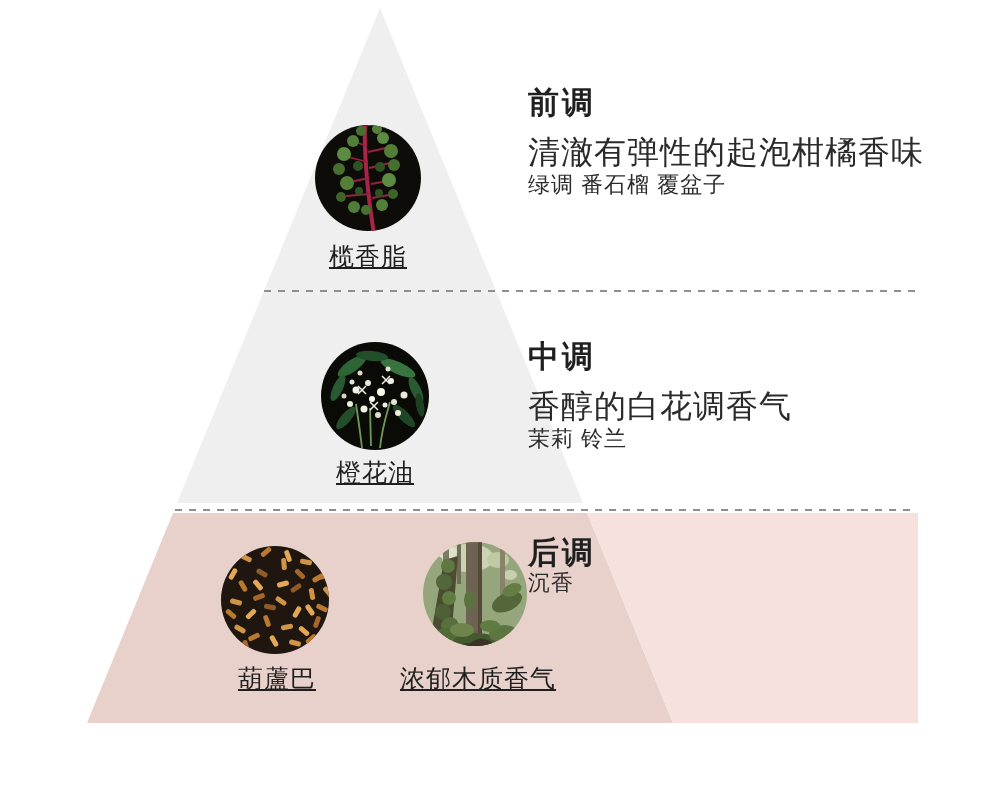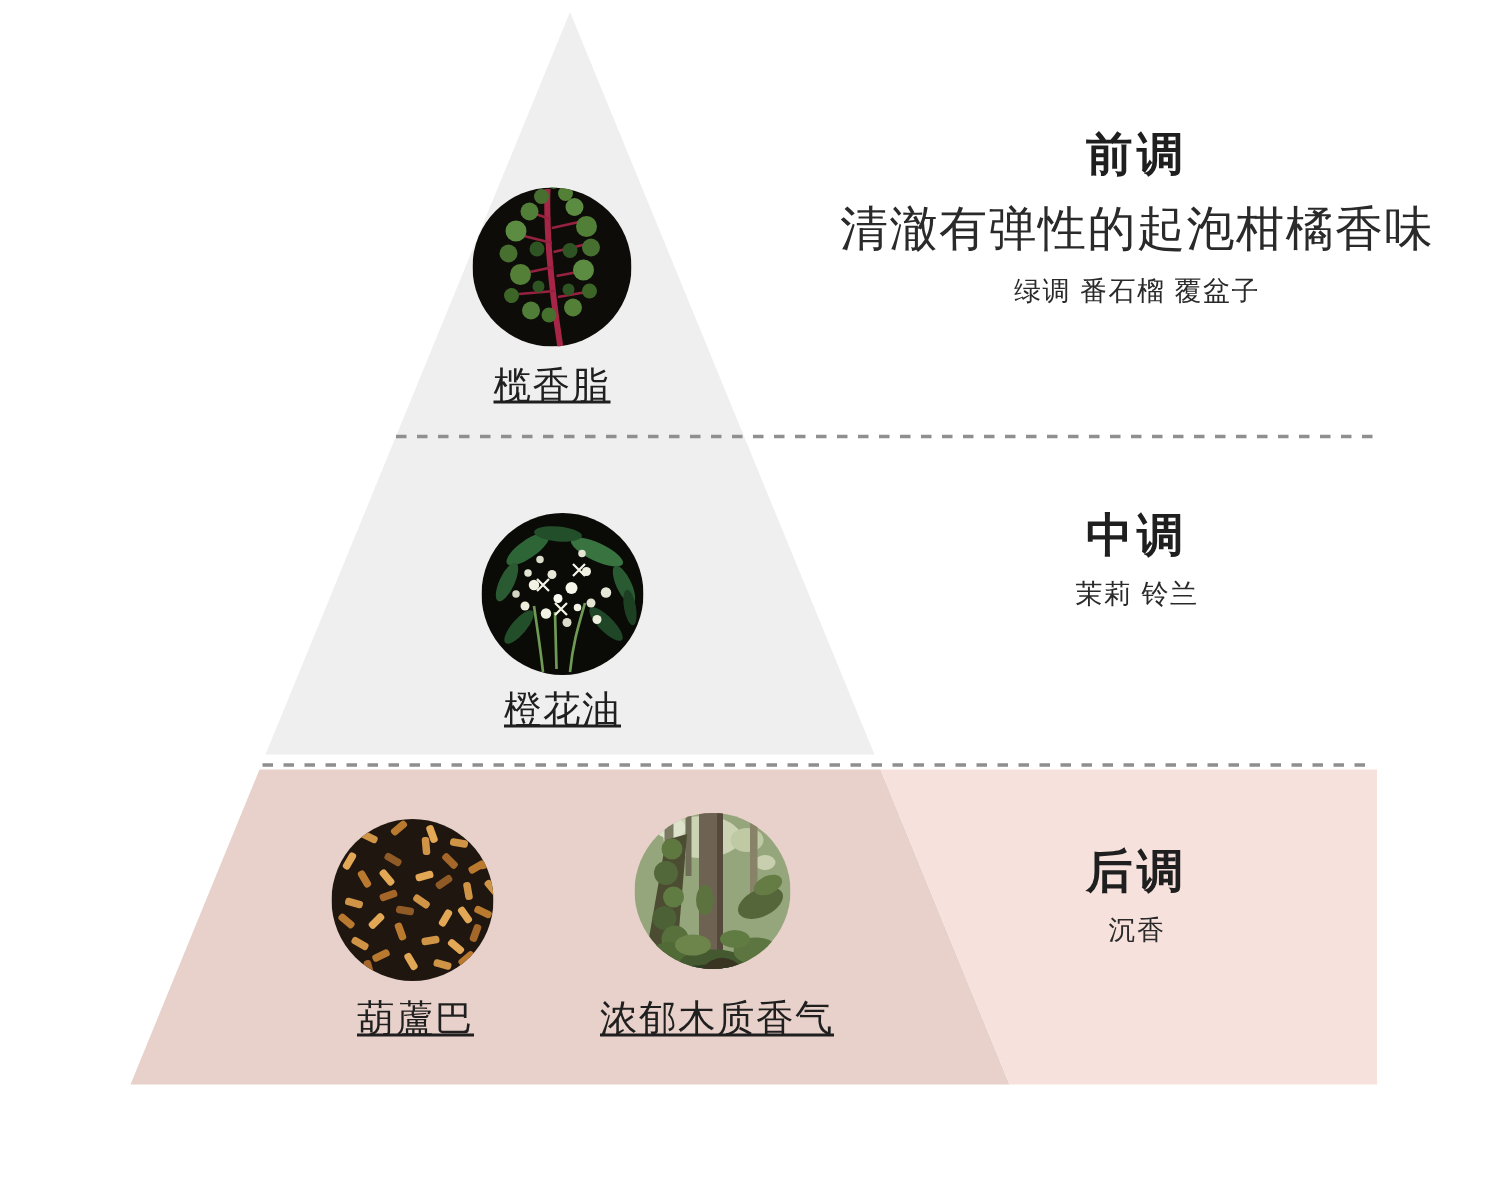--- a/index.html
+++ b/index.html
@@ -7,24 +7,24 @@
     --divider:#8f8f8f; --text-primary:#1f1f1f; --text-secondary:#2a2a2a;
   }
   html,body{margin:0;padding:0;background:var(--bg);}
   .canvas{
     position:relative; width:1000px; height:800px; overflow:hidden;
     background:var(--bg);
     font-family:"Liberation Sans","DejaVu Sans",sans-serif;
     color:var(--text-primary);
   }
   .pyramid-svg{position:absolute;left:0;top:0;}
-  .note-block{position:absolute;left:528px;width:460px;text-align:center;}
+  .note-block{position:absolute;left:528px;width:460px;text-align:left;}
   .note-title{font-size:31px;font-weight:700;letter-spacing:3px;color:var(--text-primary);line-height:1.1;}
   .note-desc{font-size:32px;margin-top:12px;letter-spacing:1px;color:var(--text-secondary);line-height:1.25;}
-  .note-sub{font-size:18px;margin-top:12px;letter-spacing:1px;color:var(--text-secondary);line-height:1.2;}
+  .note-sub{font-size:22px;letter-spacing:1px;color:var(--text-secondary);line-height:1.2;}
   .ing-label{position:absolute;text-align:center;font-size:25px;letter-spacing:1px;color:var(--text-primary);text-decoration:underline;}
   .caption{position:absolute;top:751px;right:18px;font-size:23px;letter-spacing:1px;color:var(--text-secondary);}
 </style>
 </head>
 <body>
 
 <div class="canvas">
 
   <svg class="pyramid-svg" width="1000" height="800" viewBox="0 0 1000 800">
     <defs>
@@ -201,21 +201,22 @@
   <div class="ing-label" style="left:368px;top:662px;width:220px;">浓郁木质香气</div>
 
   <div class="note-block" style="top:86px;">
     <div class="note-title">前调</div>
     <div class="note-desc">清澈有弹性的起泡柑橘香味</div>
     <div class="note-sub">绿调 番石榴 覆盆子</div>
   </div>
 
   <div class="note-block" style="top:340px;">
     <div class="note-title">中调</div>
+    <div class="note-desc">香醇的白花调香气</div>
     <div class="note-sub">茉莉 铃兰</div>
   </div>
 
-  <div class="note-block" style="top:564px;">
+  <div class="note-block" style="top:536px;">
     <div class="note-title">后调</div>
     <div class="note-sub">沉香</div>
   </div>
 
 </div>
 
 </body></html>

